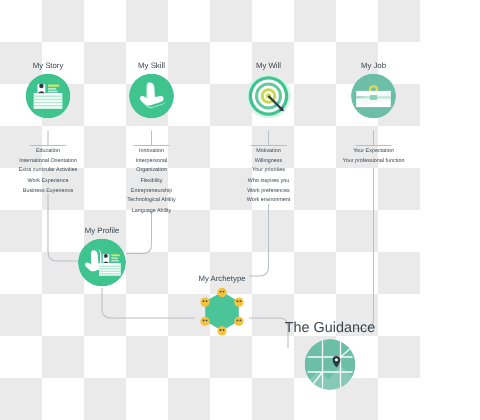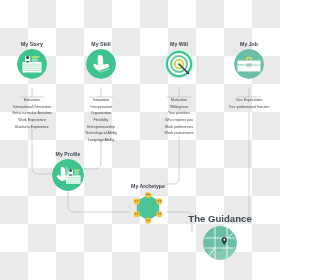--- a/index.html
+++ b/index.html
@@ -34,21 +34,21 @@
   }
 
   .node {
     position: absolute;
     display: flex;
     flex-direction: column;
     align-items: center;
   }
 
   .node-title {
-    font-weight: bold;
+    font-weight: normal;
     color: #3c4650;
     line-height: 1;
     white-space: nowrap;
     text-align: center;
     margin-bottom: 2px;
   }
 
   .title-sm { font-size: 5.2px; }
   .title-lg { font-size: 9.6px; }
 

